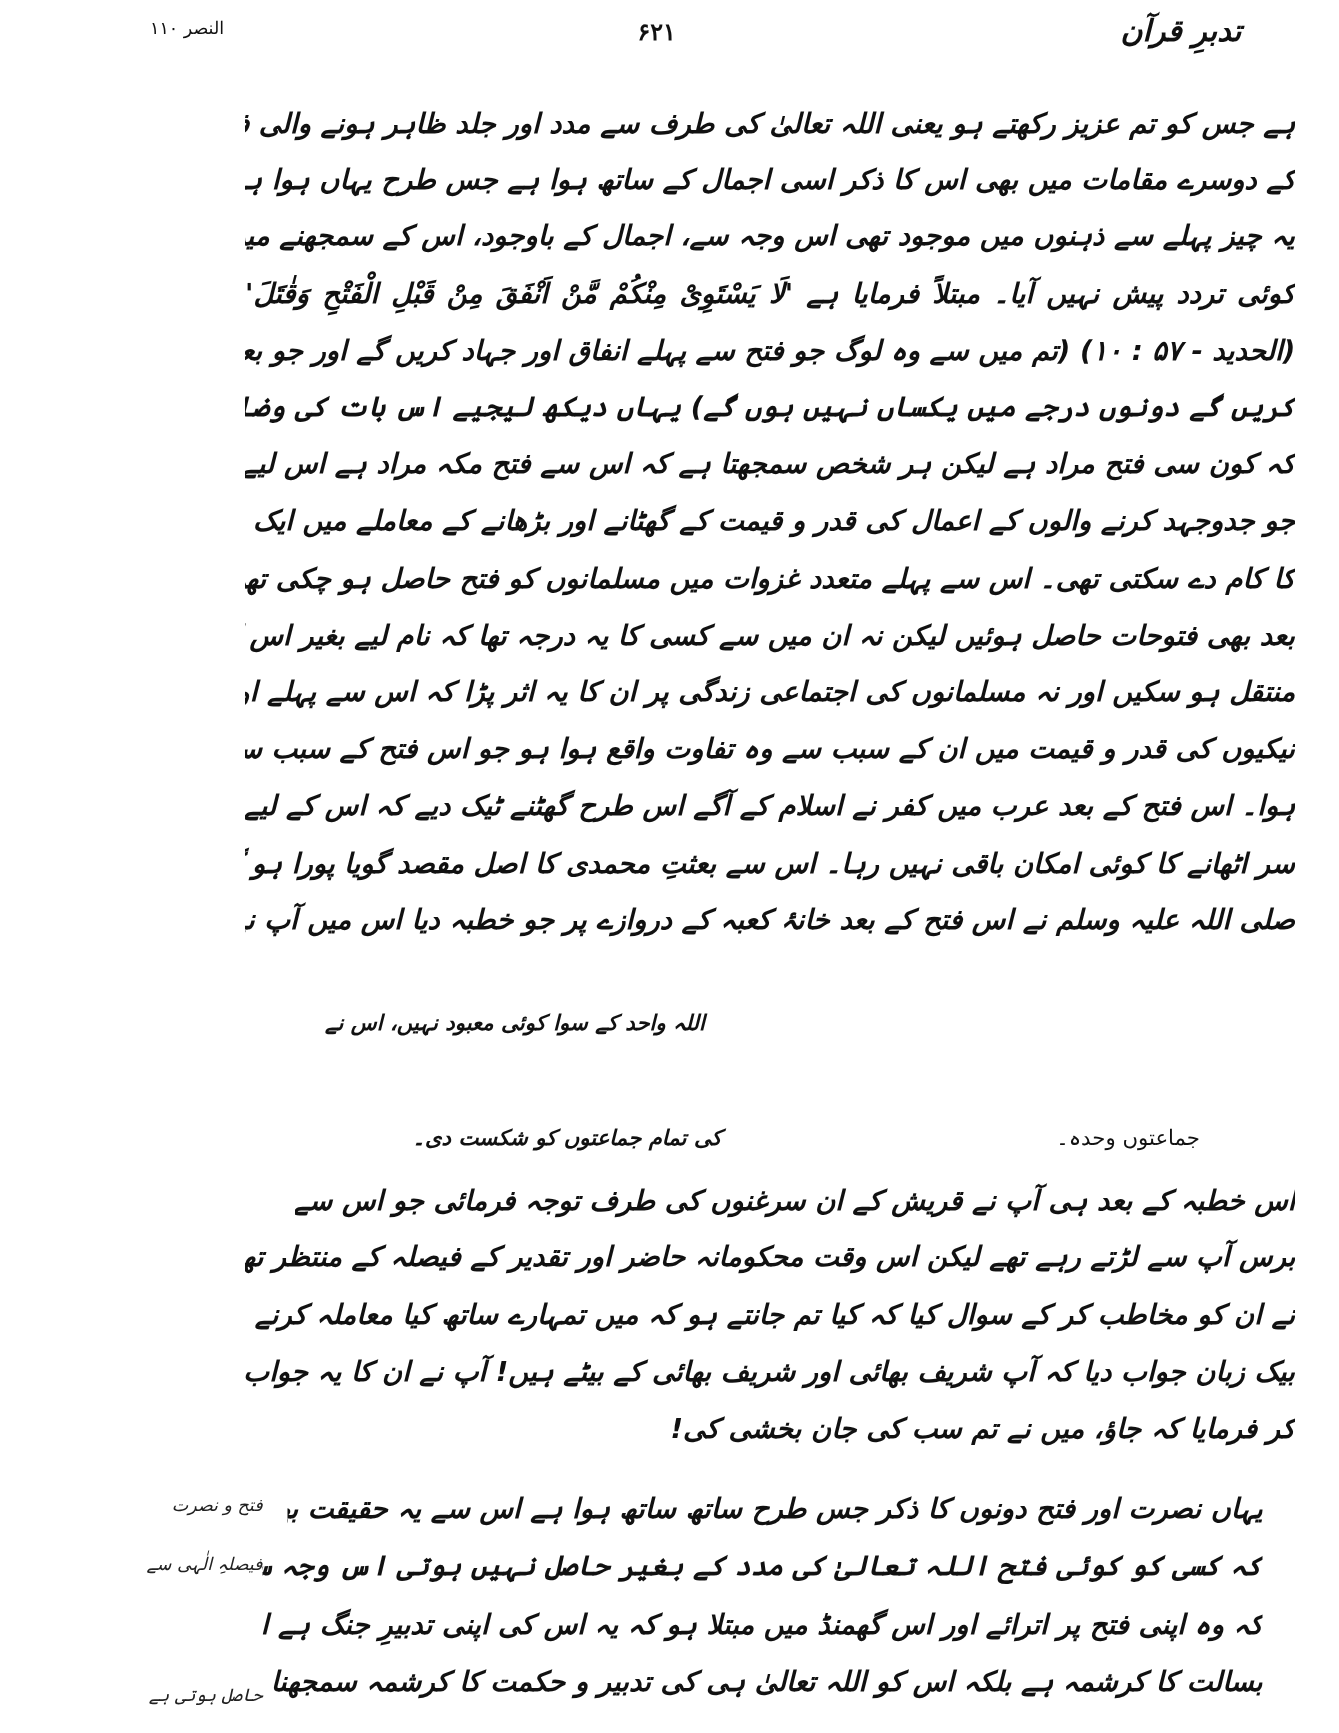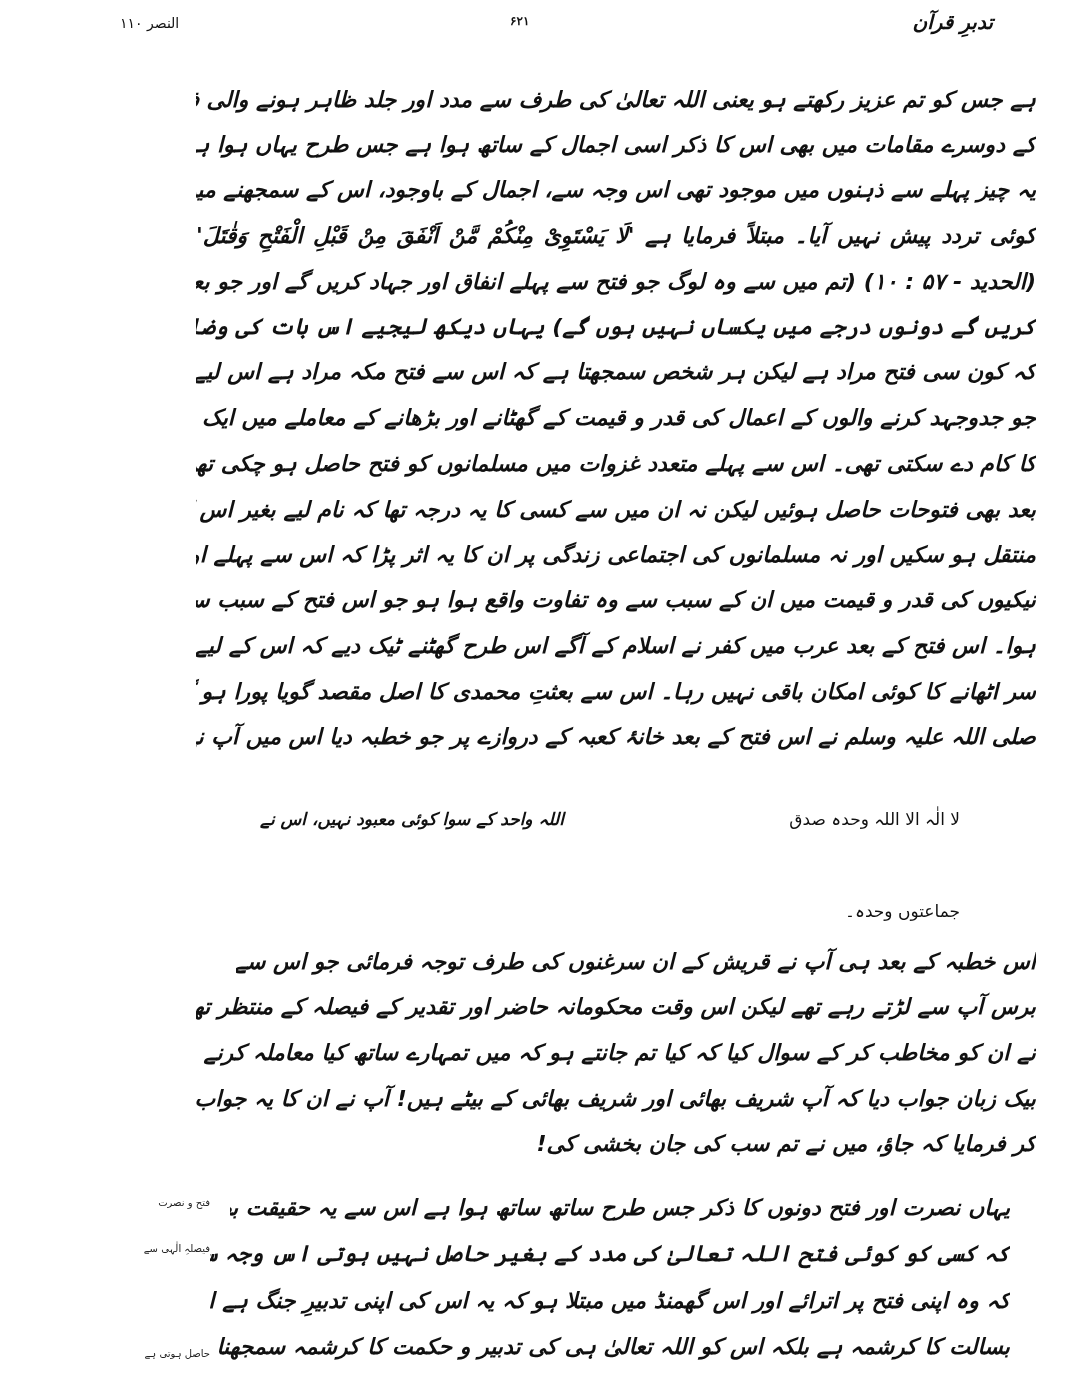--- a/index.html
+++ b/index.html
@@ -28,32 +28,32 @@
       top: 8px;
       left: 0;
       width: 1071px;
       height: 40px;
     }
     .header .book-title {
       position: absolute;
       right: 78px;
       top: 2px;
       font-family: "DejaVu Serif", serif;
-      font-size: 20px;
+      font-size: 24px;
       font-style: italic;
       font-weight: bold;
       direction: rtl;
       text-align: right;
     }
     .header .page-number {
       position: absolute;
       left: 510px;
       top: 6px;
       font-family: Liberation Sans, sans-serif;
-      font-size: 12px;
+      font-size: 19px;
       font-weight: bold;
       direction: rtl;
     }
     .header .surah-ref {
       position: absolute;
       left: 120px;
       top: 7px;
       font-family: "DejaVu Sans", sans-serif;
       font-size: 14px;
       direction: rtl;
@@ -114,21 +114,22 @@
     }
 
     
     .margin-note {
       position: absolute;
       left: 100px;
       width: 110px;
       direction: rtl;
       text-align: right;
       font-family: "DejaVu Sans", sans-serif;
-      font-size: 10px;
+      font-size: 14px;
+      font-style: italic;
       color: #222;
       white-space: nowrap;
     }
   </style>
 </head>
 <body>
 
 <div class="page">
 
   <div class="header">
@@ -150,27 +151,27 @@
     <div class="line" style="top:410px;">بعد بھی فتوحات حاصل ہوئیں لیکن نہ ان میں سے کسی کا یہ درجہ تھا کہ نام لیے بغیر اس کی طرف ذہن</div>
     <div class="line" style="top:455px;">منتقل ہو سکیں اور نہ مسلمانوں کی اجتماعی زندگی پر ان کا یہ اثر پڑا کہ اس سے پہلے اور اس کے بعد کی</div>
     <div class="line" style="top:500px;">نیکیوں کی قدر و قیمت میں ان کے سبب سے وہ تفاوت واقع ہوا ہو جو اس فتح کے سبب سے واقع</div>
     <div class="line" style="top:546px;">ہوا۔ اس فتح کے بعد عرب میں کفر نے اسلام کے آگے اس طرح گھٹنے ٹیک دیے کہ اس کے لیے پھر</div>
     <div class="line" style="top:592px;">سر اٹھانے کا کوئی امکان باقی نہیں رہا۔ اس سے بعثتِ محمدی کا اصل مقصد گویا پورا ہو گیا چنانچہ نبی</div>
     <div class="line" style="top:637px;">صلی اللہ علیہ وسلم نے اس فتح کے بعد خانۂ کعبہ کے دروازے پر جو خطبہ دیا اس میں آپ نے فرمایا کہ:</div>
   </div>
 
   <div>
     <div class="quote-row" style="top:797px; left:260px; width:700px;">
-      <span class="quote-arabic">لا الٰہ الا اللہ وحدہ صدق</span>
       <span class="quote-urdu">اللہ واحد کے سوا کوئی معبود نہیں، اس نے</span>
     </div>
     <div class="quote-row" style="top:843px; left:260px; width:700px;">
     </div>
     <div class="quote-row" style="top:889px; left:260px; width:700px;">
       <span class="quote-arabic">جماعتوں وحدہ۔</span>
+      <span class="quote-urdu" style="left:70px;">کی تمام جماعتوں کو شکست دی۔</span>
     </div>
   </div>
 
   <div class="body-text" style="top:940px;">
     <div class="line" style="top:0px; width:800px;">اس خطبہ کے بعد ہی آپ نے قریش کے ان سرغنوں کی طرف توجہ فرمائی جو اس سے پہلے تیرہ</div>
     <div class="line" style="top:45px;">برس آپ سے لڑتے رہے تھے لیکن اس وقت محکومانہ حاضر اور تقدیر کے فیصلہ کے منتظر تھے۔ آپ</div>
     <div class="line" style="top:91px;">نے ان کو مخاطب کر کے سوال کیا کہ کیا تم جانتے ہو کہ میں تمہارے ساتھ کیا معاملہ کرنے والا ہوں! سب نے</div>
     <div class="line" style="top:137px;">بیک زبان جواب دیا کہ آپ شریف بھائی اور شریف بھائی کے بیٹے ہیں! آپ نے ان کا یہ جواب سن</div>
     <div class="line last" style="top:182px;">کر فرمایا کہ جاؤ، میں نے تم سب کی جان بخشی کی!</div>
   </div>

